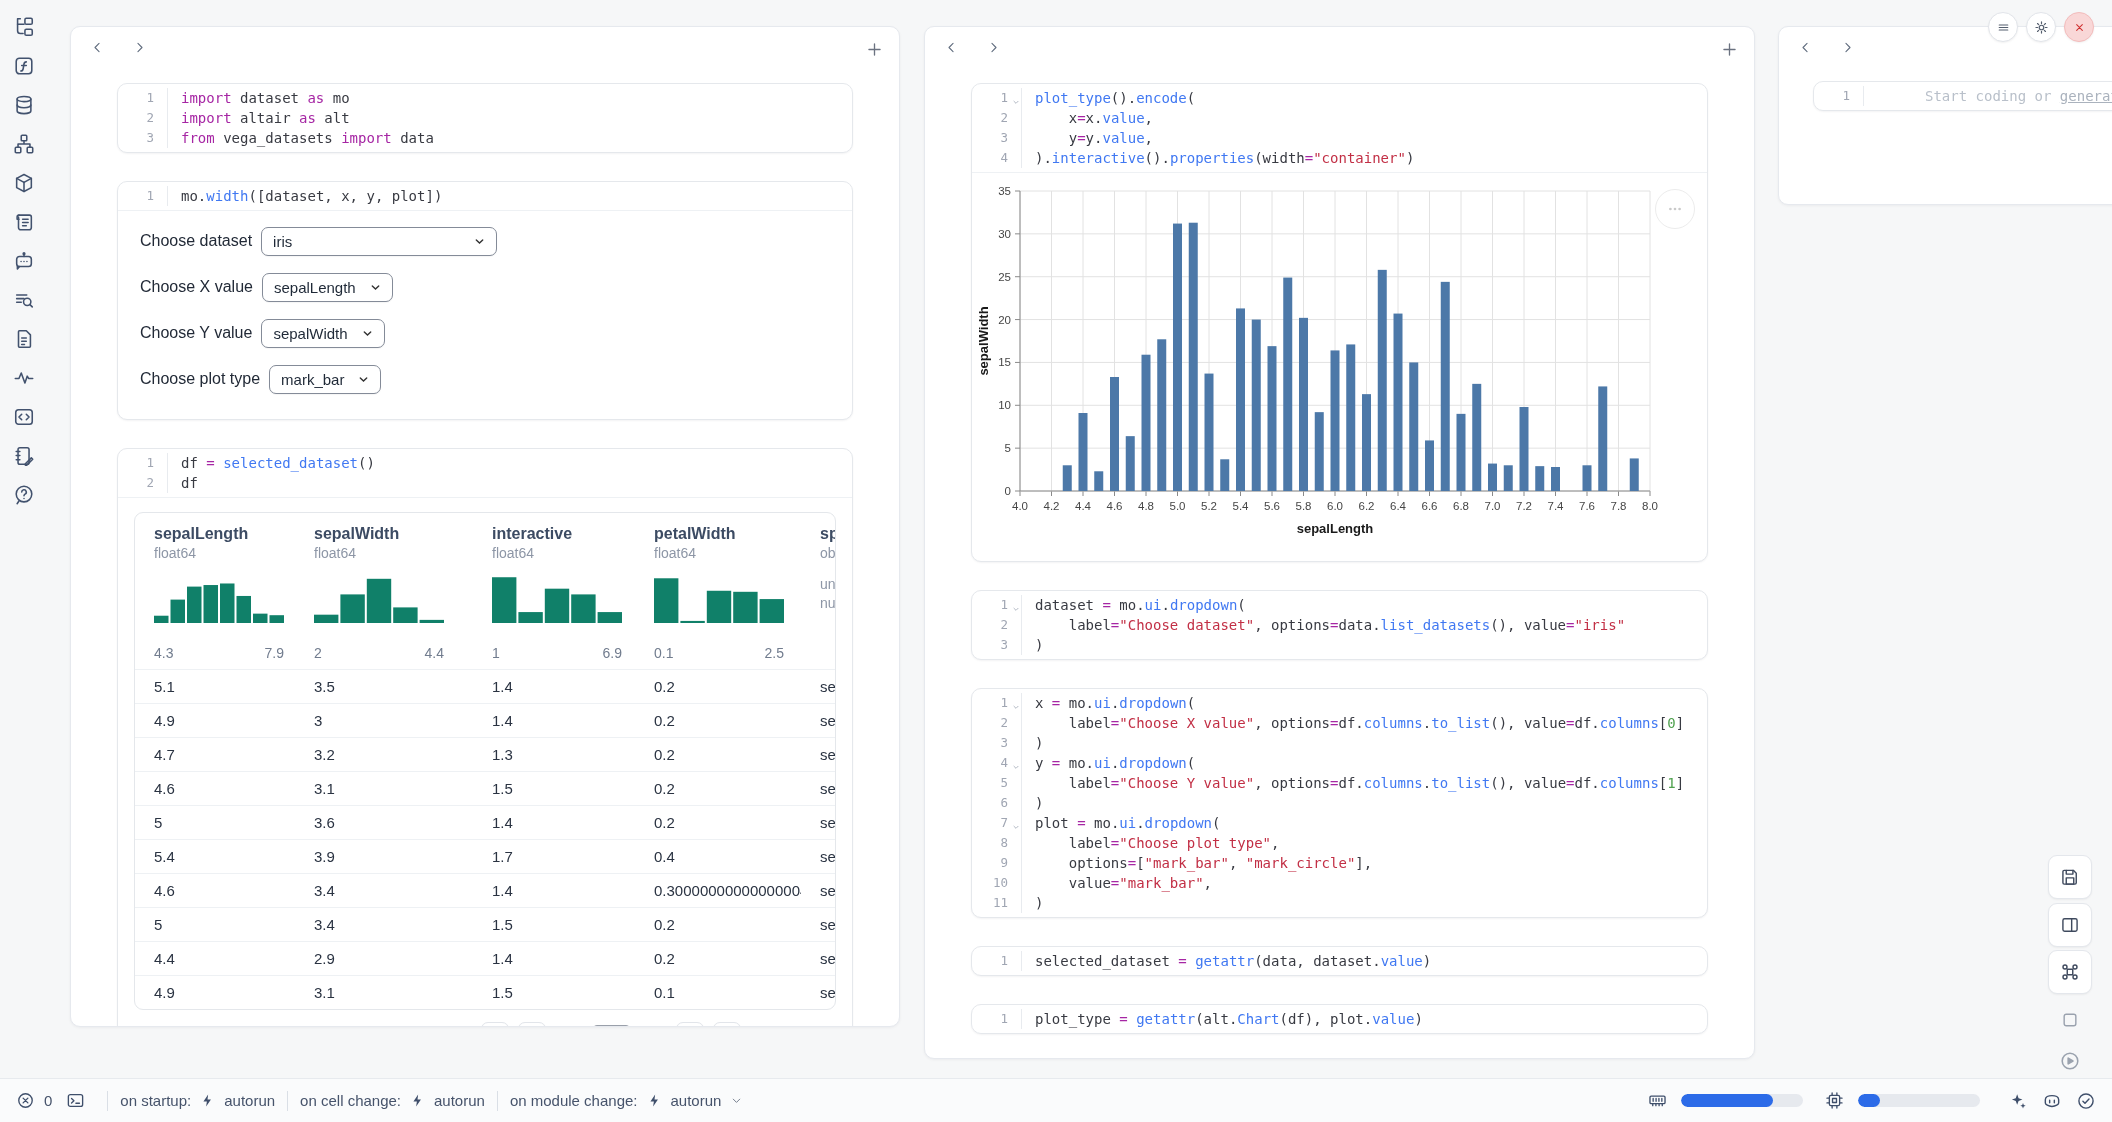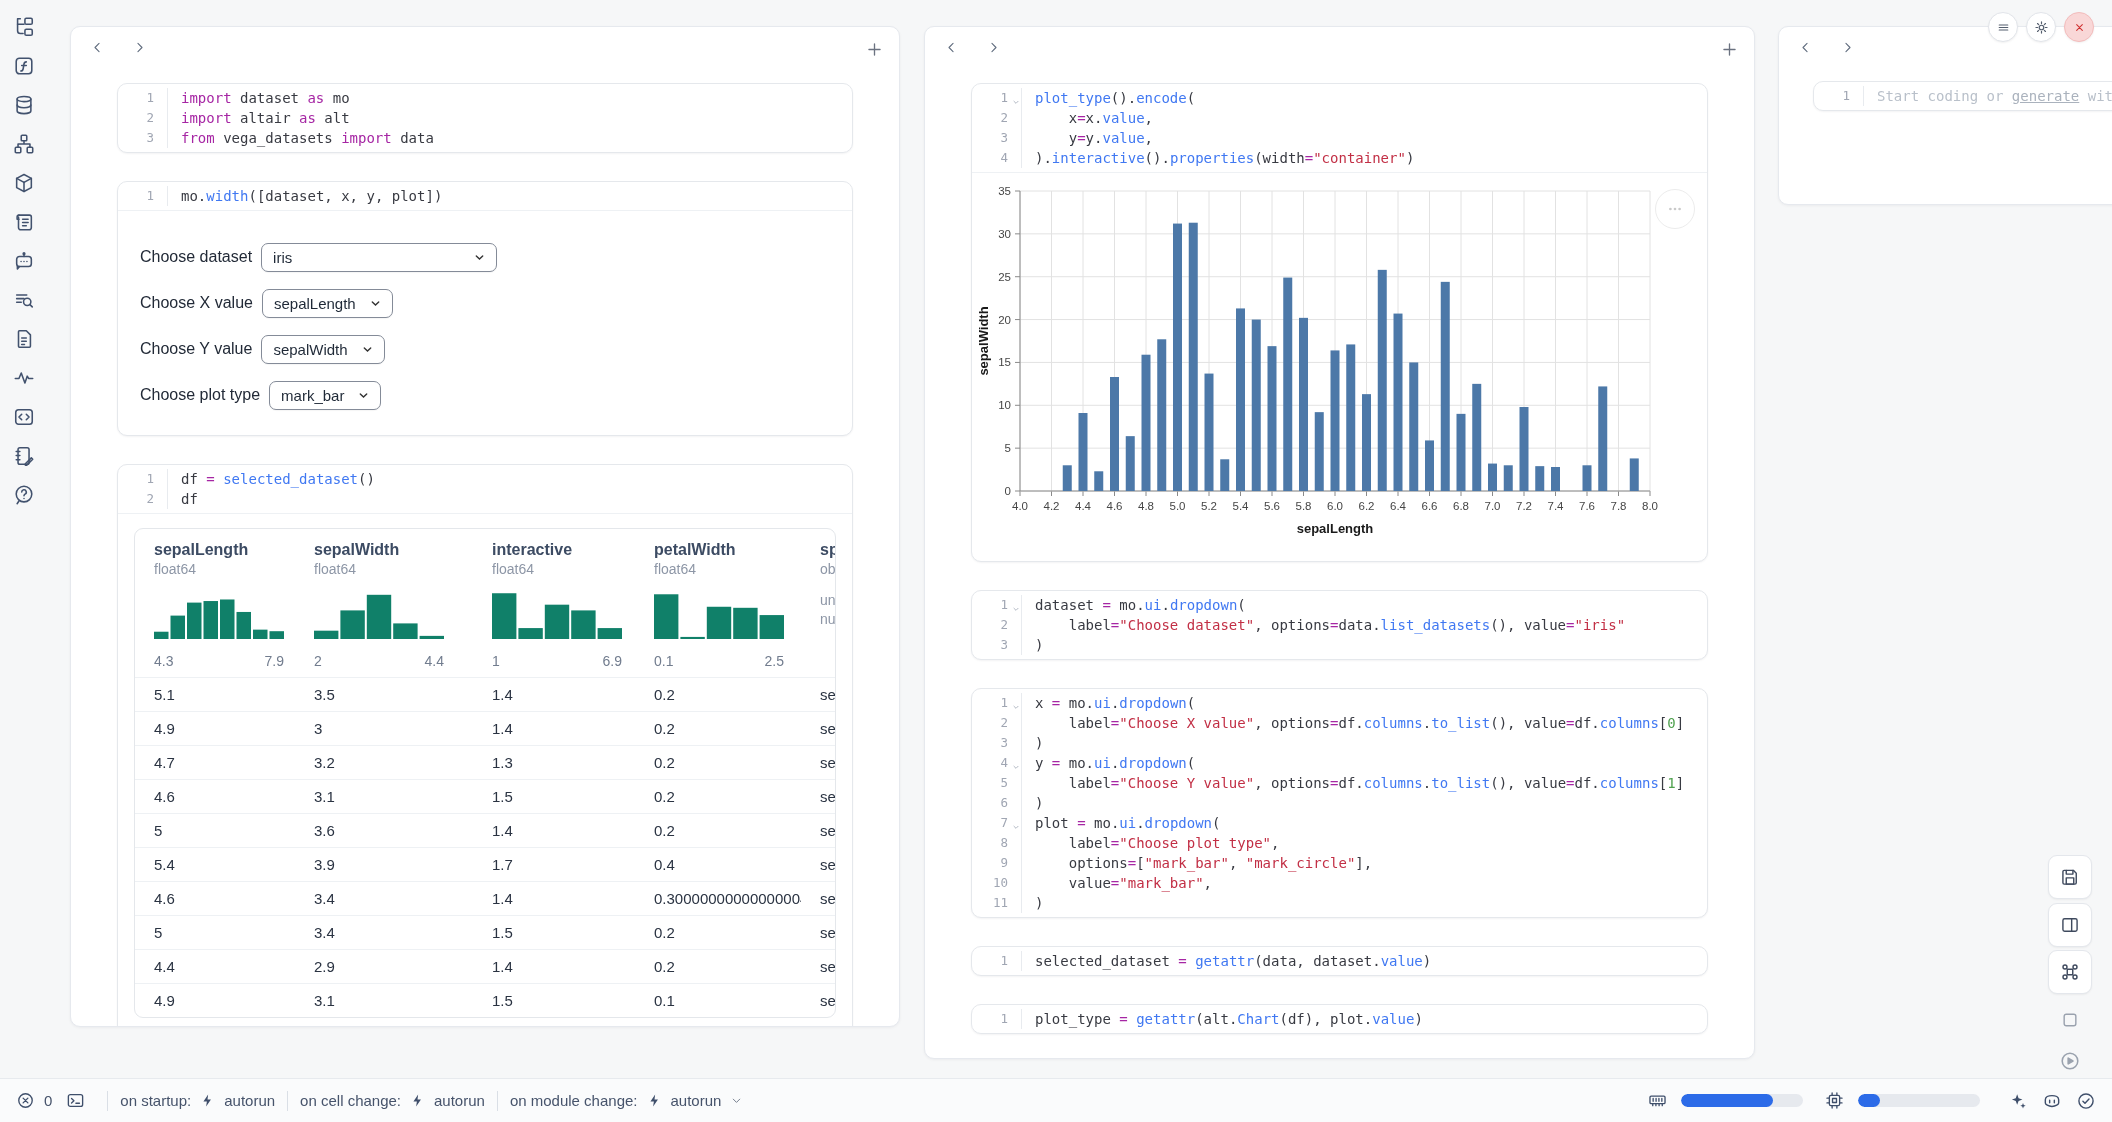--- a/index.html
+++ b/index.html
@@ -27,39 +27,39 @@
   .line{display:flex;}
   .ln{flex:none;width:36px;text-align:right;padding-right:13px;color:#a0a6b3;font-size:12.5px;border-right:1px solid #e8ebef;position:relative;}
   .ln .fold{position:absolute;right:1px;top:4px;color:#b3b9c4;}
   .lc{white-space:pre;padding-left:13px;}
   .tk-k{color:var(--keyword-purple);}
   .tk-f{color:var(--function-blue);}
   .tk-s{color:var(--string-red);}
   .tk-n{color:var(--number-green);}
   .tk-o{color:var(--keyword-purple);}
   .tk-p{color:var(--code);}
-  .tk-ph{color:#b9c0ca;}
+  .tk-ph{color:#b9c0ca;margin-left:48px;}
   .tk-phl{color:#aab2bd;text-decoration:underline;}
   .out{border-top:1px solid #eef1f4;position:relative;}
   
-  .out-controls{padding:30px 22px 10px 22px;}
+  .out-controls{padding:14px 22px 10px 22px;}
   .ctrl-row{display:flex;align-items:center;margin:0 0 14px 0;height:32px;}
   .ctrl-label{font-size:16px;color:#222a37;margin-right:9px;}
   .selectbox{display:inline-flex;align-items:center;justify-content:space-between;gap:14px;border:1px solid #848b98;border-radius:7px;background:#fff;box-shadow:0 1px 1px rgba(0,0,0,.04);padding:5px 11px;font-size:15px;color:#1f2937;cursor:pointer;}
   .selectbox.wide{width:212px;}
   
   .out-table{padding:14px 16px 8px 16px;}
   .dtable{border:1px solid #e4e7eb;border-radius:9px;overflow:hidden;}
   .t-grid{display:grid;grid-template-columns:160px 178px 162px 166px minmax(0,1fr);}
   .t-headrow{padding-top:12px;}
   .t-hcell{padding:0 10px 8px 19px;overflow:hidden;}
   .t-name{font-size:16px;font-weight:bold;color:#3c4b63;white-space:nowrap;}
   .t-type{font-size:14px;color:var(--muted);margin-top:2px;white-space:nowrap;}
   .t-hist{margin-top:10px;}
-  .t-hlabels{display:flex;justify-content:space-between;font-size:14px;color:#717c8e;margin-top:10px;width:130px;}
+  .t-hlabels{display:flex;justify-content:space-between;font-size:14px;color:#717c8e;margin-top:18px;width:130px;}
   .t-stats{margin-top:14px;font-size:14px;color:var(--muted);line-height:19px;white-space:nowrap;}
   .t-row{border-top:1px solid #eef1f4;}
   .t-cell{padding:0 10px 0 19px;height:33px;line-height:33px;font-size:15px;color:#2a3342;white-space:nowrap;overflow:hidden;}
   .t-footer{display:flex;align-items:center;margin-top:12px;padding:0 4px;color:#4b5563;font-size:15px;}
   .t-count{}
   .t-f-right{margin-left:auto;display:flex;align-items:center;gap:9px;}
   .pg-btn{width:28px;height:28px;border:1px solid #e2e5ea;border-radius:7px;background:#fff;box-shadow:0 1px 2px rgba(0,0,0,.07);color:#4a5568;font-size:15px;line-height:1;cursor:pointer;display:flex;align-items:center;justify-content:center;padding:0;}
   .pg-text{font-size:12px;color:#374151;}
   .pg-select{display:inline-flex;align-items:center;gap:6px;border:1px solid #9aa0aa;border-radius:5px;padding:3px 7px;font-size:13.5px;color:#111827;background:#fff;cursor:pointer;}
   .dl-link{display:inline-flex;align-items:center;gap:5px;color:#2a72dd;font-size:12px;margin-left:14px;cursor:pointer;}

